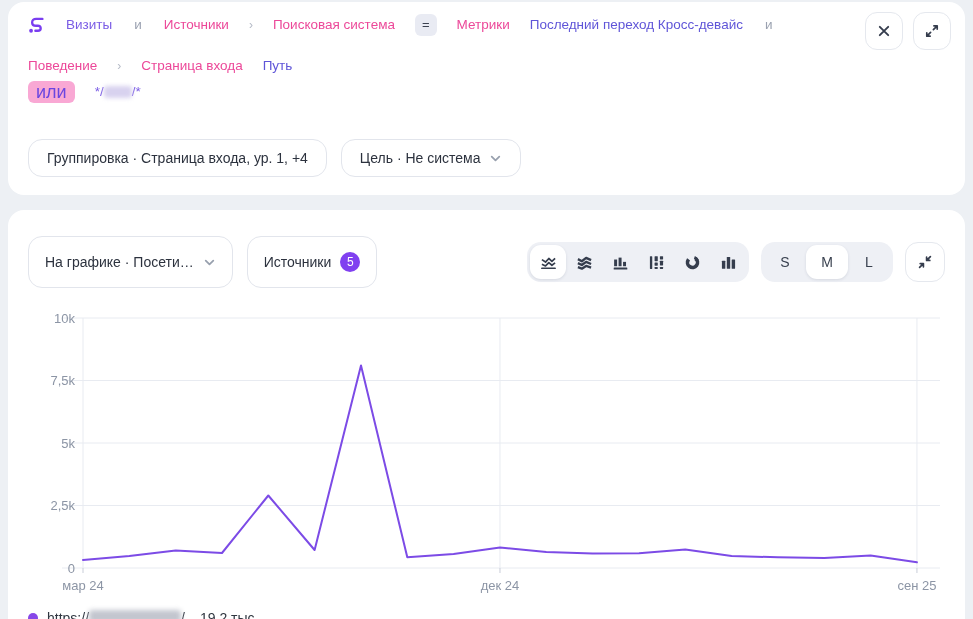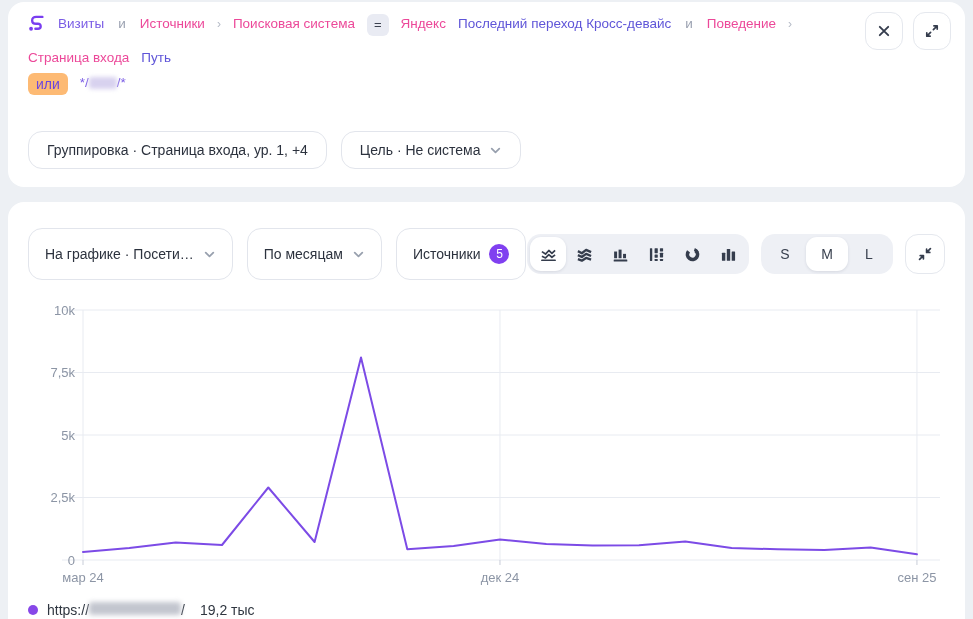--- a/index.html
+++ b/index.html
@@ -10,30 +10,30 @@
     color:#2c323e;
     overflow:hidden;
   }
   .card {
     background:#fff;
     border-radius:16px;
     margin:0 8px;
   }
   
   .filters-card { margin-top:2px; padding:12px 20px 18px; position:relative; }
-  .bc-line { display:flex; flex-wrap:wrap; gap:12px; font-size:13.5px; max-width:830px; line-height:20px; }
+  .bc-line { display:flex; align-items:center; flex-wrap:wrap; gap:20px; font-size:13.5px; max-width:830px; line-height:20px; }
   .bc-line + .bc-line { margin-top:5px; }
   .seg-icon { display:inline-flex; width:18px; height:18px; }
   .purple { color:#7a5ce5; }
   .link { color:#5f55d8; cursor:pointer; }
   .conj { color:#9aa1b0; padding:0 2px; }
   .dark { color:#ec4899; }
   .sep { color:#b4bac6; font-size:12px; }
   .op-badge { background:#e9ebf3; color:#3c4250; border-radius:6px; padding:1px 7px; font-size:13px; }
-  .or-badge { background:#fdba74; color:#6b46e0; border-radius:6px; padding:1px 8px; font-size:14px; }
+  .or-badge { background:#f9a8d4; color:#6b46e0; border-radius:6px; padding:1px 8px; font-size:18px; }
   .blur-bit { display:inline-block; vertical-align:-2px; width:28px; height:12px; background:#d8d2ef; border-radius:3px; filter:blur(2px); }
   .window-btns { position:absolute; top:10px; right:14px; display:flex; gap:10px; }
   .win-btn {
     width:38px; height:38px; background:#fff; border:1px solid #e5e8ee; border-radius:12px;
     display:flex; align-items:center; justify-content:center; cursor:pointer;
   }
   .chips-row { display:flex; gap:14px; margin-top:36px; }
   .chip {
     display:flex; align-items:center; gap:8px; height:38px; padding:0 18px;
     border:1px solid #e2e5ec; border-radius:14px; font-size:14px; color:#2c323e;
@@ -86,21 +86,21 @@
         <path d="M16 3.2 H9 C6.2 3.2 4.6 5.1 4.6 7.1 c0 2 1.6 3.7 4.4 3.7 h2.1 c1.9 0 3 1.2 3 2.7 0 1.5-1.1 2.9-3.1 2.9 H8.2" stroke="#7a3ef0" stroke-width="2.6" stroke-linecap="round"></path>
         <circle cx="3.4" cy="16.4" r="2.1" fill="#7a3ef0"></circle>
       </svg>
     </span>
     <span class="purple">Визиты</span>
     <span class="conj">и</span>
     <span class="dark">Источники</span>
     <span class="sep">›</span>
     <span class="dark">Поисковая система</span>
     <span class="op-badge">=</span>
-    <span class="dark">Яндекс</span>
+    <span class="dark">Метрики</span>
     <span class="link">Последний переход Кросс-девайс</span>
     <span class="conj">и</span>
     <span class="dark">Поведение</span>
     <span class="sep">›</span>
     <span class="dark">Страница входа</span>
     <span class="link">Путь</span>
   </div>
   <div class="bc-line">
     <span class="or-badge">или</span>
     <span class="purple">
@@ -132,26 +132,20 @@
       </svg>
     </div>
   </div>
 </div>
 
 <div class="card chart-card">
   <div class="controls-row">
     <div class="controls-left">
       <div class="pill">
         <span>На графике · Посети…</span>
-        <svg class="icon" width="13" height="13" viewBox="0 0 12 12" fill="none">
-          <path d="M2.5 4.3 L6 7.8 L9.5 4.3" stroke="#98a0ae" stroke-width="1.6" stroke-linecap="round" stroke-linejoin="round"></path>
-        </svg>
-      </div>
-      <div class="pill">
-        <span>По месяцам</span>
         <svg class="icon" width="13" height="13" viewBox="0 0 12 12" fill="none">
           <path d="M2.5 4.3 L6 7.8 L9.5 4.3" stroke="#98a0ae" stroke-width="1.6" stroke-linecap="round" stroke-linejoin="round"></path>
         </svg>
       </div>
       <div class="pill">
         <span>Источники</span>
         <span class="count-badge">5</span>
       </div>
     </div>
     <div class="controls-right">

